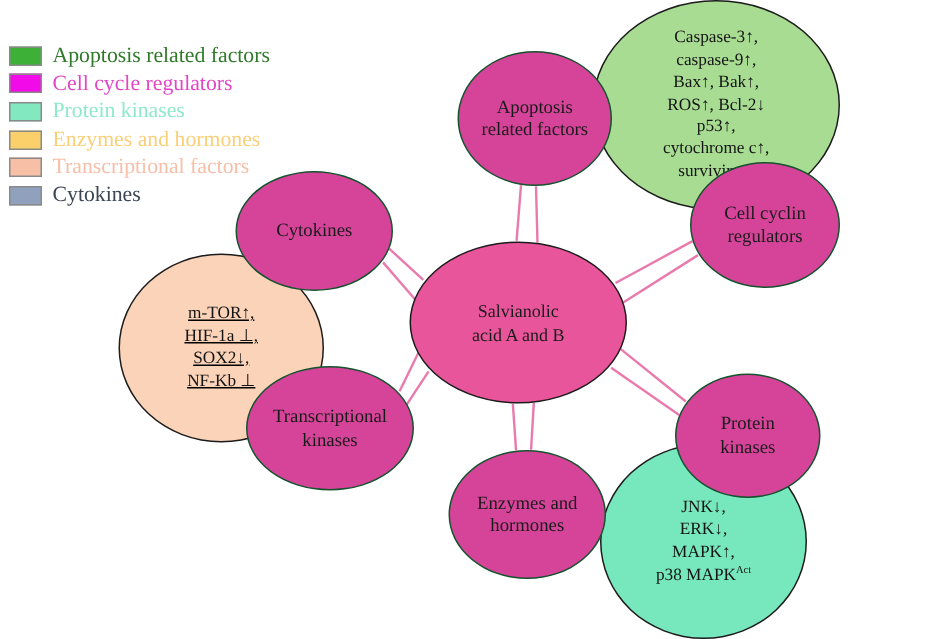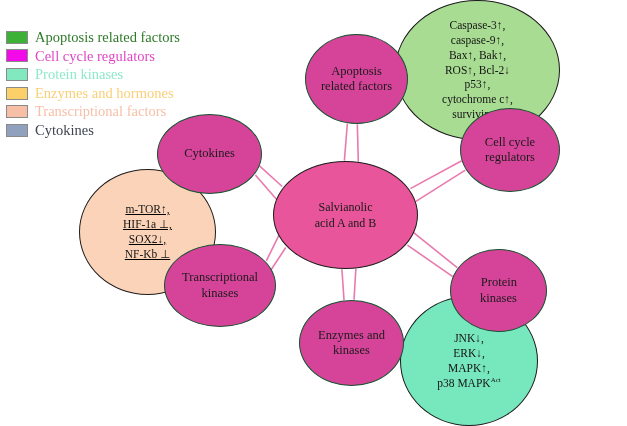--- a/index.html
+++ b/index.html
@@ -111,32 +111,32 @@
   <div class="bubble" style="left:157px;top:114px;width:105px;height:80px;background:#d6449a;">
     <div class="node-label" style="white-space:pre-line;">Cytokines</div>
   </div>
 
   <div class="bubble" style="left:305px;top:34px;width:103px;height:90px;background:#d6449a;">
     <div class="node-label" style="white-space:pre-line;">Apoptosis
 related factors</div>
   </div>
 
   <div class="bubble" style="left:460px;top:108px;width:100px;height:84px;background:#d6449a;">
-    <div class="node-label" style="white-space:pre-line;">Cell cycle
+    <div class="node-label" style="white-space:pre-line;">Cell cyclin
 regulators</div>
   </div>
 
-  <div class="bubble" style="left:450px;top:249px;width:97px;height:83px;background:#d6449a;text-align:right;">
+  <div class="bubble" style="left:450px;top:249px;width:97px;height:83px;background:#d6449a;">
     <div class="node-label" style="white-space:pre-line;">Protein
 kinases</div>
   </div>
 
   <div class="bubble" style="left:299px;top:300px;width:105px;height:86px;background:#d6449a;">
     <div class="node-label" style="white-space:pre-line;">Enzymes and
-kinases</div>
+hormones</div>
   </div>
 
   <div class="bubble" style="left:164px;top:244px;width:112px;height:83px;background:#d6449a;">
     <div class="node-label" style="white-space:pre-line;">Transcriptional
 kinases</div>
   </div>
 
   <div id="legend">
       <div class="leg-row">
         <div class="leg-swatch" style="background: rgb(60, 176, 55);"></div>

